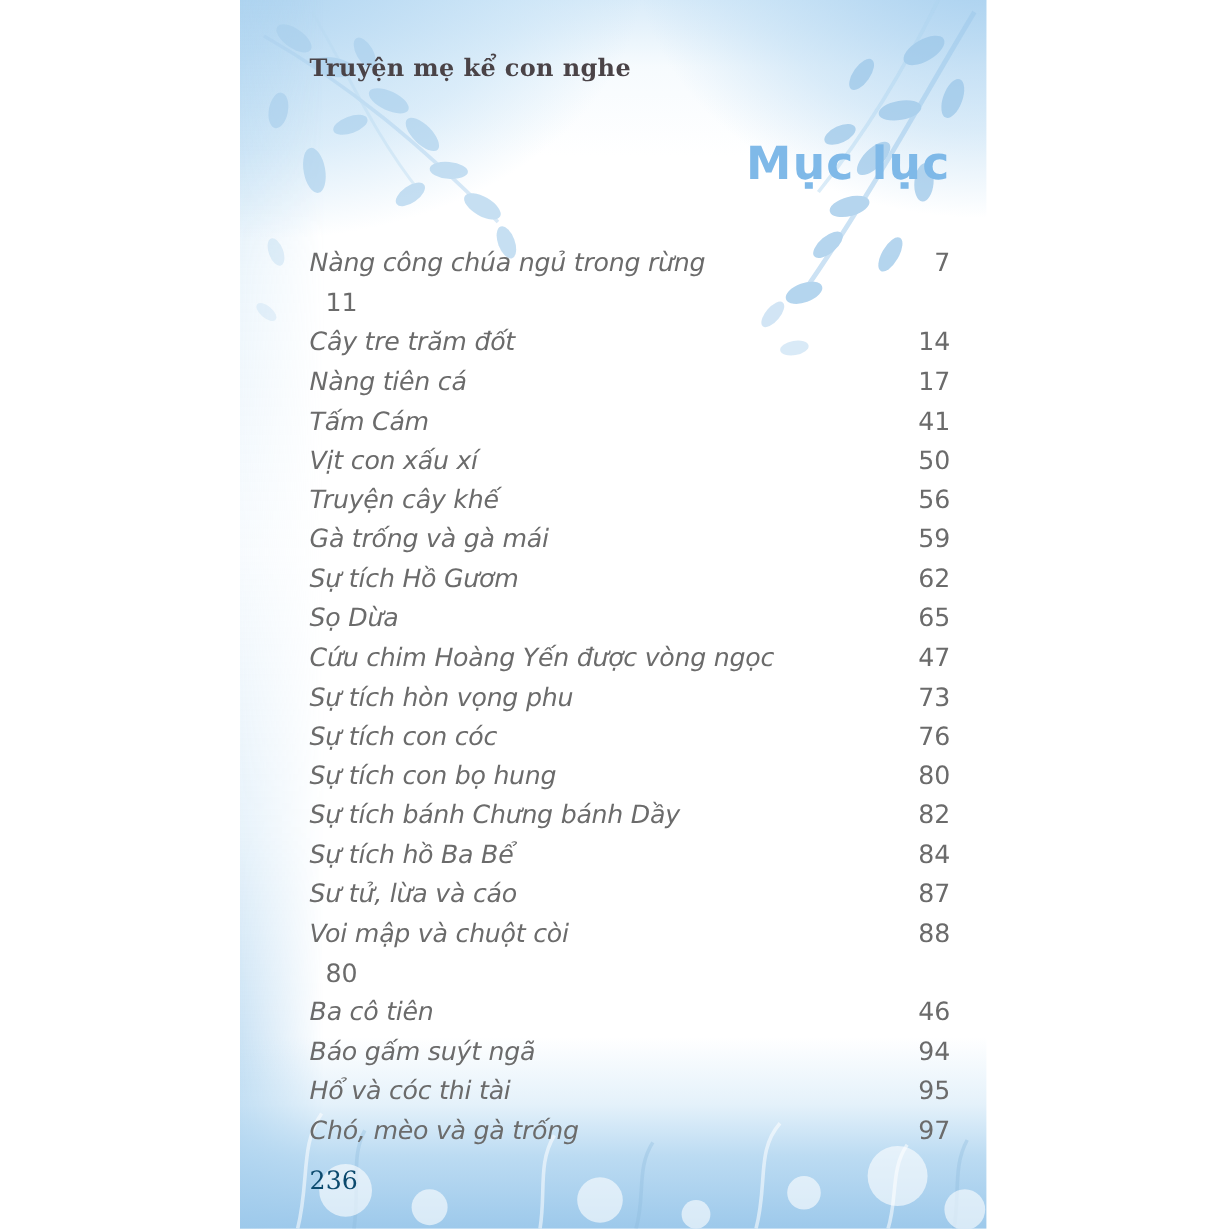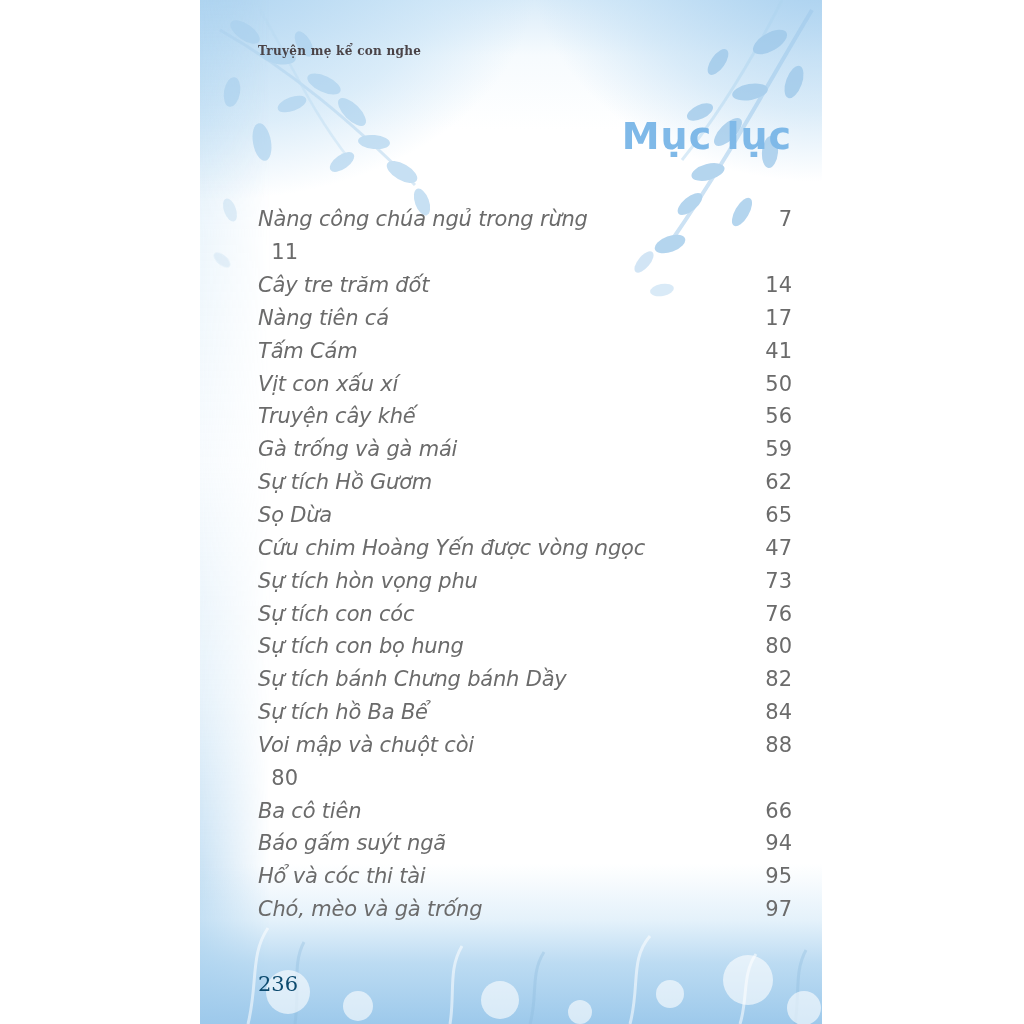--- a/index.html
+++ b/index.html
@@ -37,21 +37,21 @@
       rgba(196,225,245,0.45) 35%, rgba(176,213,240,0.85) 62%, rgba(157,201,235,1) 100%);}
 
   .deco{position:absolute;pointer-events:none;}
   .deco.tl{left:0;top:0;}
   .deco.tr{right:0;top:0;}
   .deco.bottom{left:0;bottom:0;}
 
   
   .running-header{position:absolute;left:58px;top:44px;
     font-family:"DejaVu Serif","Liberation Serif",serif;
-    font-weight:bold;font-size:12px;color:var(--header-dark);letter-spacing:0.3px;}
+    font-weight:bold;font-size:20px;color:var(--header-dark);letter-spacing:0.3px;}
 
   .page-title{position:absolute;left:58px;top:114px;width:534px;text-align:right;
     font-size:38px;font-weight:bold;color:var(--title-blue);letter-spacing:1px;}
 
   .toc{position:absolute;left:58px;top:203px;width:534px;}
   .toc-row{display:flex;justify-content:space-between;align-items:center;height:32.85px;}
   .toc-title{font-size:21px;color:var(--entry-gray);letter-spacing:-0.2px;white-space:nowrap;font-style:italic;}
   .toc-page{font-size:21px;color:var(--entry-gray);text-align:right;min-width:40px;}
 
   .folio{position:absolute;left:58px;top:972px;
@@ -210,33 +210,37 @@
         <div class="toc-row">
           <span class="toc-title">Sự tích bánh Chưng bánh Dầy</span>
           <span class="toc-page">82</span>
         </div>
 
         <div class="toc-row">
           <span class="toc-title">Sự tích hồ Ba Bể</span>
           <span class="toc-page">84</span>
         </div>
 
+        <div class="toc-row">
+          <span class="toc-title">Sư tử, lừa và cáo</span>
+          <span class="toc-page">87</span>
+        </div>
 
         <div class="toc-row">
           <span class="toc-title">Voi mập và chuột còi</span>
           <span class="toc-page">88</span>
         </div>
 
         <div class="toc-row">
           <span class="toc-page">80</span>
         </div>
 
         <div class="toc-row">
           <span class="toc-title">Ba cô tiên</span>
-          <span class="toc-page">66</span>
+          <span class="toc-page">46</span>
         </div>
 
         <div class="toc-row">
           <span class="toc-title">Báo gấm suýt ngã</span>
           <span class="toc-page">94</span>
         </div>
 
         <div class="toc-row">
           <span class="toc-title">Hổ và cóc thi tài</span>
           <span class="toc-page">95</span>

